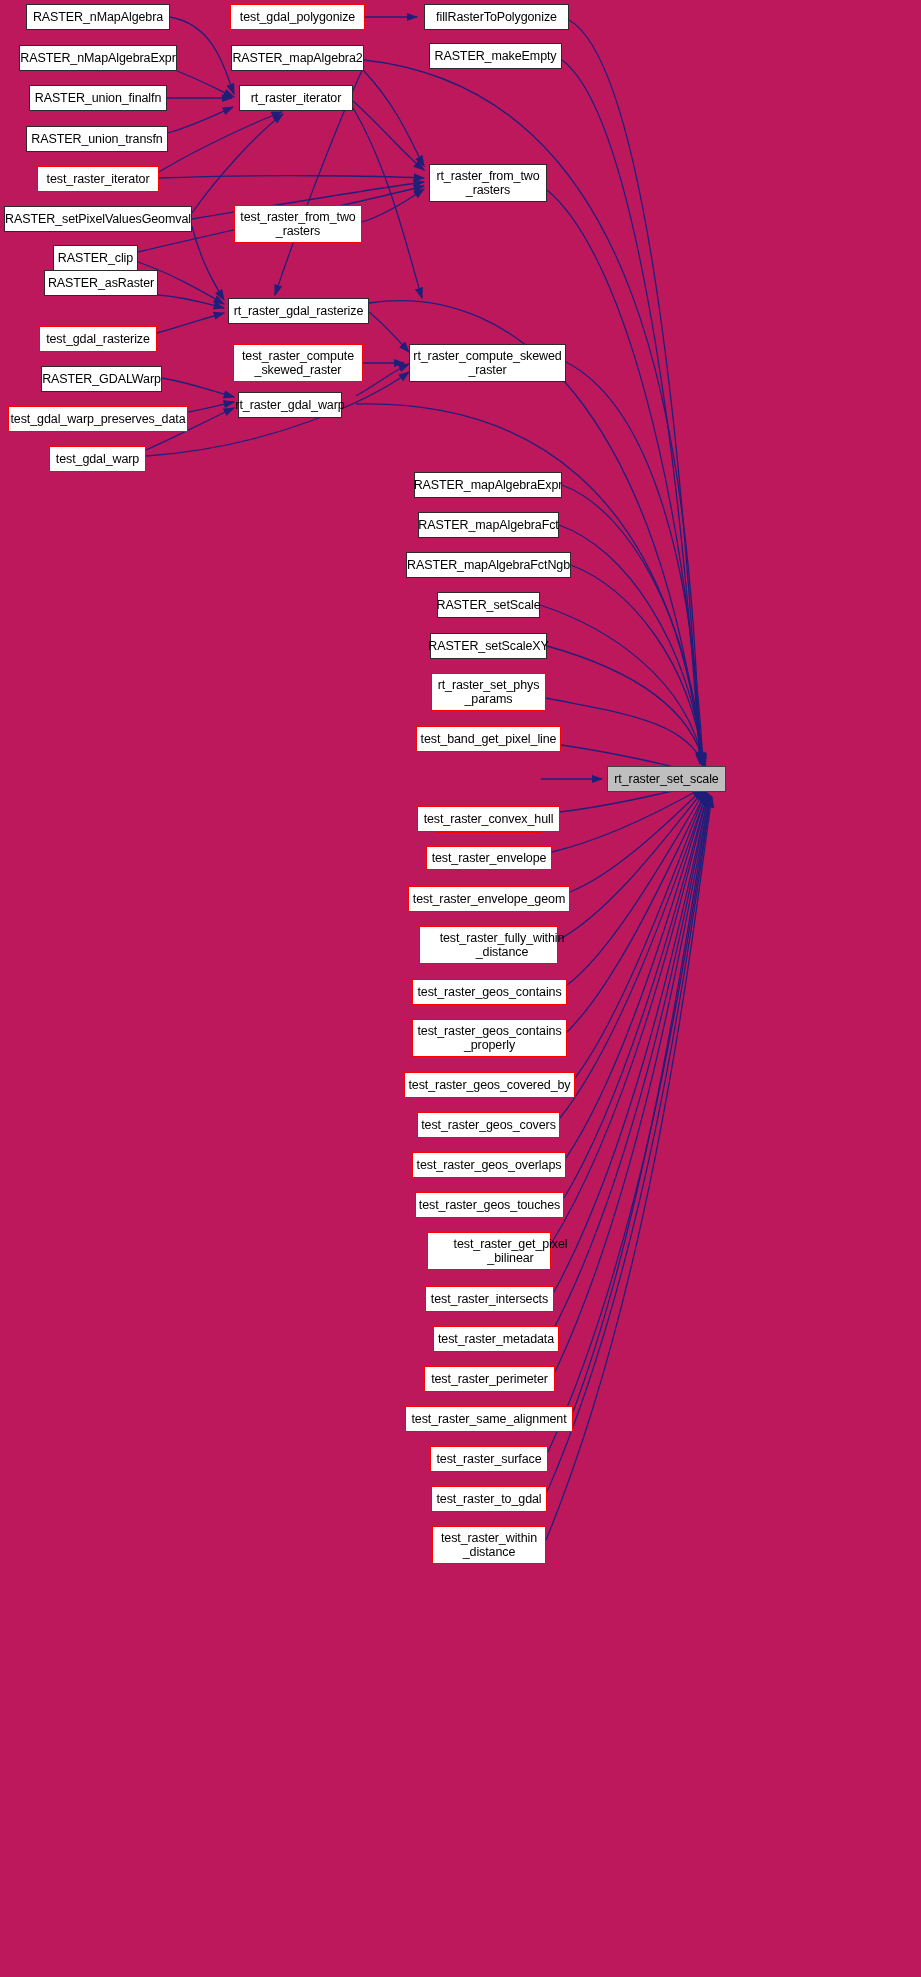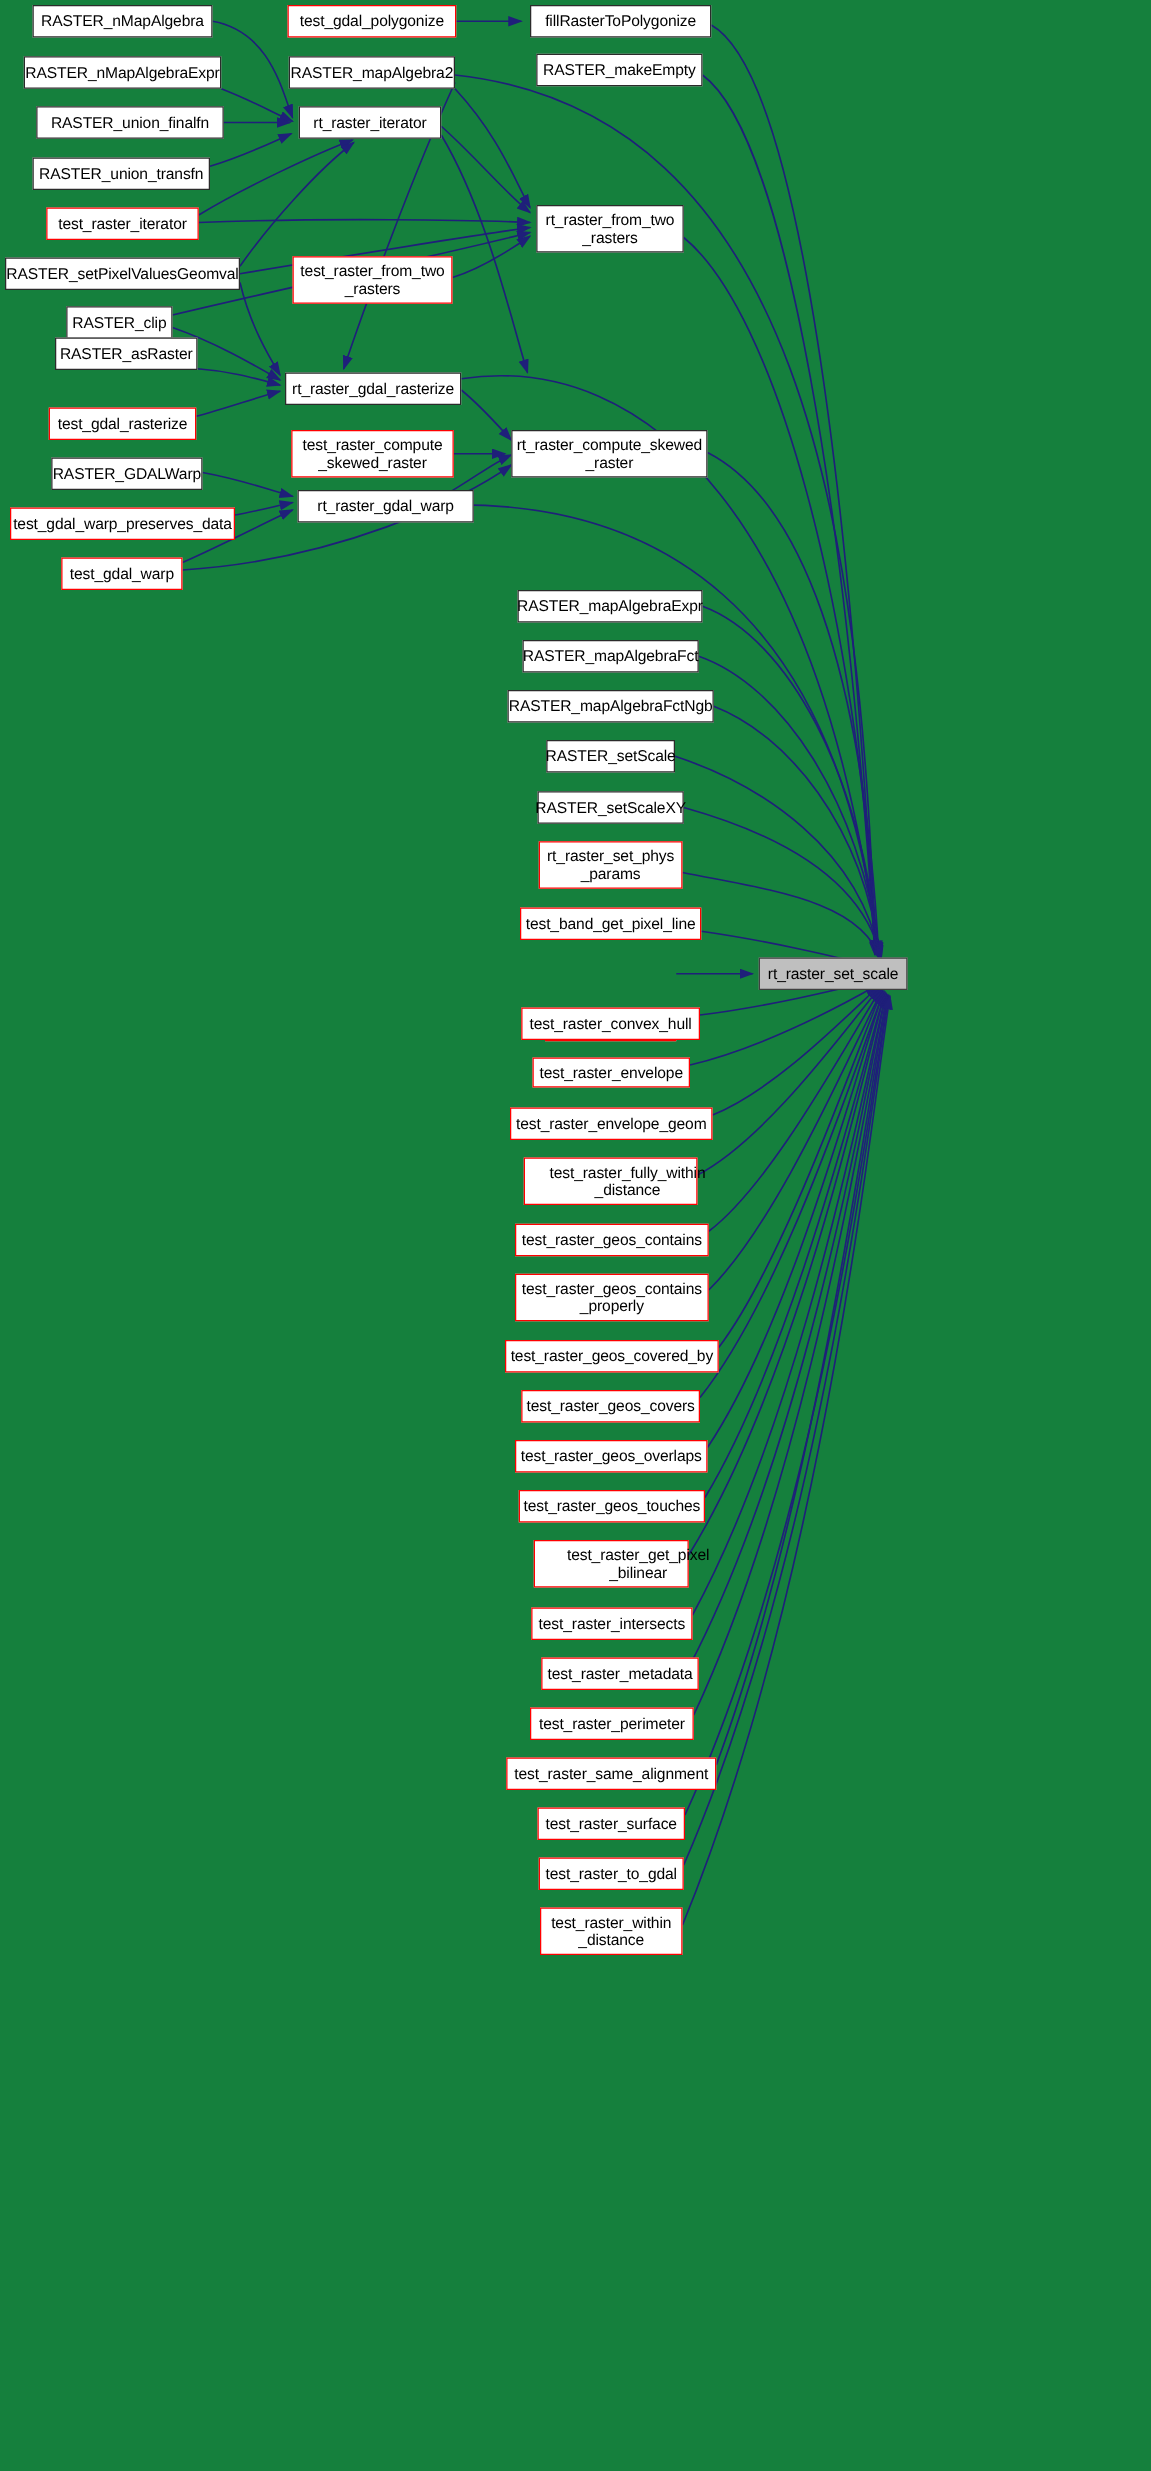--- a/index.html
+++ b/index.html
@@ -4,21 +4,21 @@
 <style>
   html, body {
     margin: 0;
     padding: 0;
     background: #ffffff;
   }
   #canvas {
     position: relative;
     width: 921px;
     height: 1977px;
-    background: #15803d;
+    background: #be185d;
     font-family: "Liberation Sans", sans-serif;
     overflow: hidden;
   }
   #edges {
     position: absolute;
     left: 0;
     top: 0;
     width: 921px;
     height: 1977px;
     pointer-events: none;
@@ -119,39 +119,39 @@
         <path d="M546,1540 C663,1255 700,866 712,797" marker-end="url(#arrow)"></path>
       </g>
   </svg>
   <div id="node-layer">
       <div class="node" style="left: 26px; top: 4px; width: 144px; height: 26px;">RASTER_nMapAlgebra</div>
       <div class="node red" style="left: 230px; top: 4px; width: 135px; height: 26px;">test_gdal_polygonize</div>
       <div class="node" style="left: 424px; top: 4px; width: 145px; height: 26px;">fillRasterToPolygonize</div>
       <div class="node" style="left: 19px; top: 45px; width: 158px; height: 26px;">RASTER_nMapAlgebraExpr</div>
       <div class="node" style="left: 231px; top: 45px; width: 133px; height: 26px;">RASTER_mapAlgebra2</div>
       <div class="node" style="left: 429px; top: 43px; width: 133px; height: 26px;">RASTER_makeEmpty</div>
-      <div class="node" style="left: 29px; top: 85px; width: 150px; height: 26px;">RASTER_union_finalfn</div>
+      <div class="node" style="left: 29px; top: 85px; width: 138px; height: 26px;">RASTER_union_finalfn</div>
       <div class="node" style="left: 239px; top: 85px; width: 114px; height: 26px;">rt_raster_iterator</div>
       <div class="node" style="left: 26px; top: 126px; width: 142px; height: 26px;">RASTER_union_transfn</div>
       <div class="node" style="left: 429px; top: 164px; width: 118px; height: 38px;">rt_raster_from_two
 _rasters</div>
       <div class="node red" style="left: 37px; top: 166px; width: 122px; height: 26px;">test_raster_iterator</div>
       <div class="node" style="left: 4px; top: 206px; width: 188px; height: 26px;">RASTER_setPixelValuesGeomval</div>
       <div class="node red" style="left: 234px; top: 205px; width: 128px; height: 38px;">test_raster_from_two
 _rasters</div>
       <div class="node" style="left: 53px; top: 245px; width: 85px; height: 26px;">RASTER_clip</div>
       <div class="node" style="left: 44px; top: 270px; width: 114px; height: 26px;">RASTER_asRaster</div>
       <div class="node" style="left: 228px; top: 298px; width: 141px; height: 26px;">rt_raster_gdal_rasterize</div>
       <div class="node red" style="left: 39px; top: 326px; width: 118px; height: 26px;">test_gdal_rasterize</div>
       <div class="node red" style="left: 233px; top: 344px; width: 130px; height: 38px;">test_raster_compute
 _skewed_raster</div>
       <div class="node" style="left: 409px; top: 344px; width: 157px; height: 38px;">rt_raster_compute_skewed
 _raster</div>
       <div class="node" style="left: 41px; top: 366px; width: 121px; height: 26px;">RASTER_GDALWarp</div>
-      <div class="node" style="left: 238px; top: 392px; width: 141px; height: 26px;">rt_raster_gdal_warp</div>
+      <div class="node" style="left: 238px; top: 392px; width: 104px; height: 26px;">rt_raster_gdal_warp</div>
       <div class="node red" style="left: 8px; top: 406px; width: 180px; height: 26px;">test_gdal_warp_preserves_data</div>
       <div class="node red" style="left: 49px; top: 446px; width: 97px; height: 26px;">test_gdal_warp</div>
       <div class="node" style="left: 414px; top: 472px; width: 148px; height: 26px;">RASTER_mapAlgebraExpr</div>
       <div class="node" style="left: 418px; top: 512px; width: 141px; height: 26px;">RASTER_mapAlgebraFct</div>
       <div class="node" style="left: 406px; top: 552px; width: 165px; height: 26px;">RASTER_mapAlgebraFctNgb</div>
       <div class="node" style="left: 437px; top: 592px; width: 103px; height: 26px;">RASTER_setScale</div>
       <div class="node" style="left: 430px; top: 633px; width: 117px; height: 26px;">RASTER_setScaleXY</div>
       <div class="node red" style="left: 431px; top: 673px; width: 115px; height: 38px;">rt_raster_set_phys
 _params</div>
       <div class="node red" style="left: 416px; top: 726px; width: 145px; height: 26px;">test_band_get_pixel_line</div>

